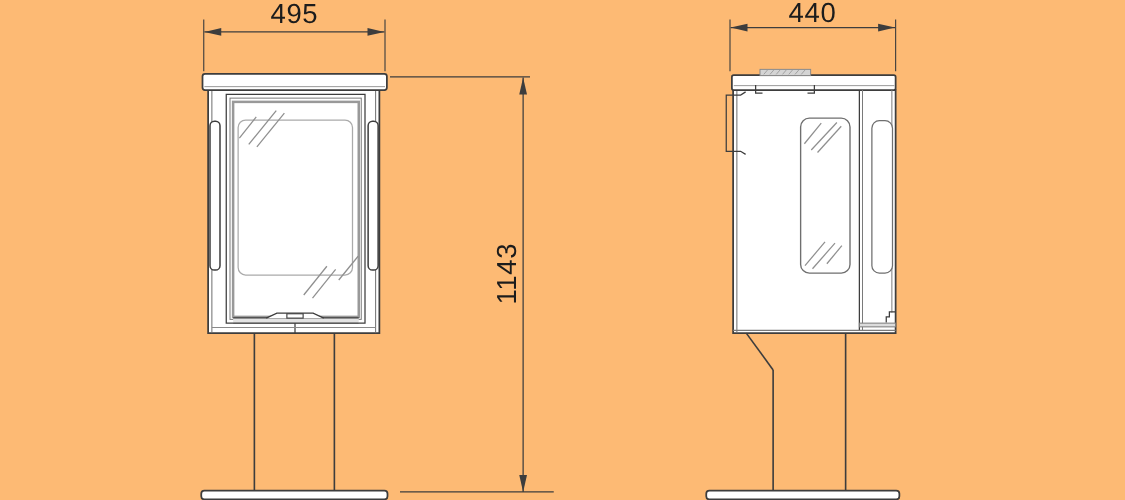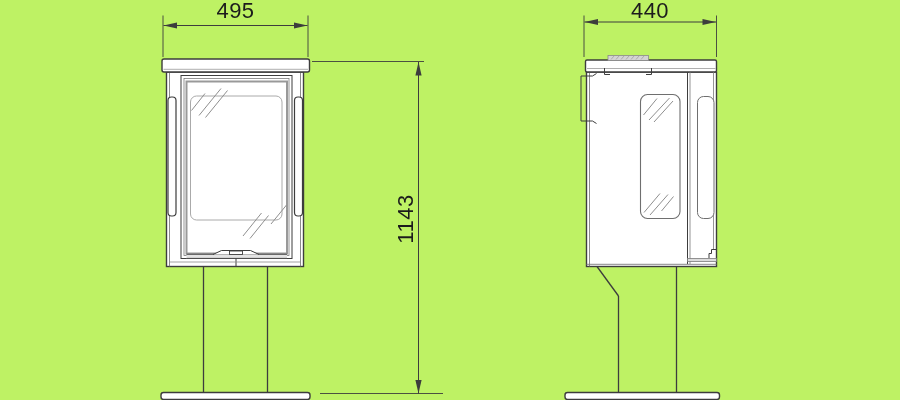--- a/index.html
+++ b/index.html
@@ -1,16 +1,16 @@
 <!DOCTYPE html>
 <html><head>
 <meta charset="utf-8">
 <style>
   html, body { margin: 0; padding: 0; background: #ffffff; }
-  .canvas { width: 900px; height: 400px; background: #bef264; overflow: hidden; }
+  .canvas { width: 900px; height: 400px; background: #fdba74; overflow: hidden; }
   svg { display: block; }
   text {
     font-family: "Liberation Sans", "DejaVu Sans", sans-serif;
     fill: #1c1c1c;
     letter-spacing: 0.5px;
   }
   .dim-text { font-size: 22px; }
 </style>
 </head>
 <body>

